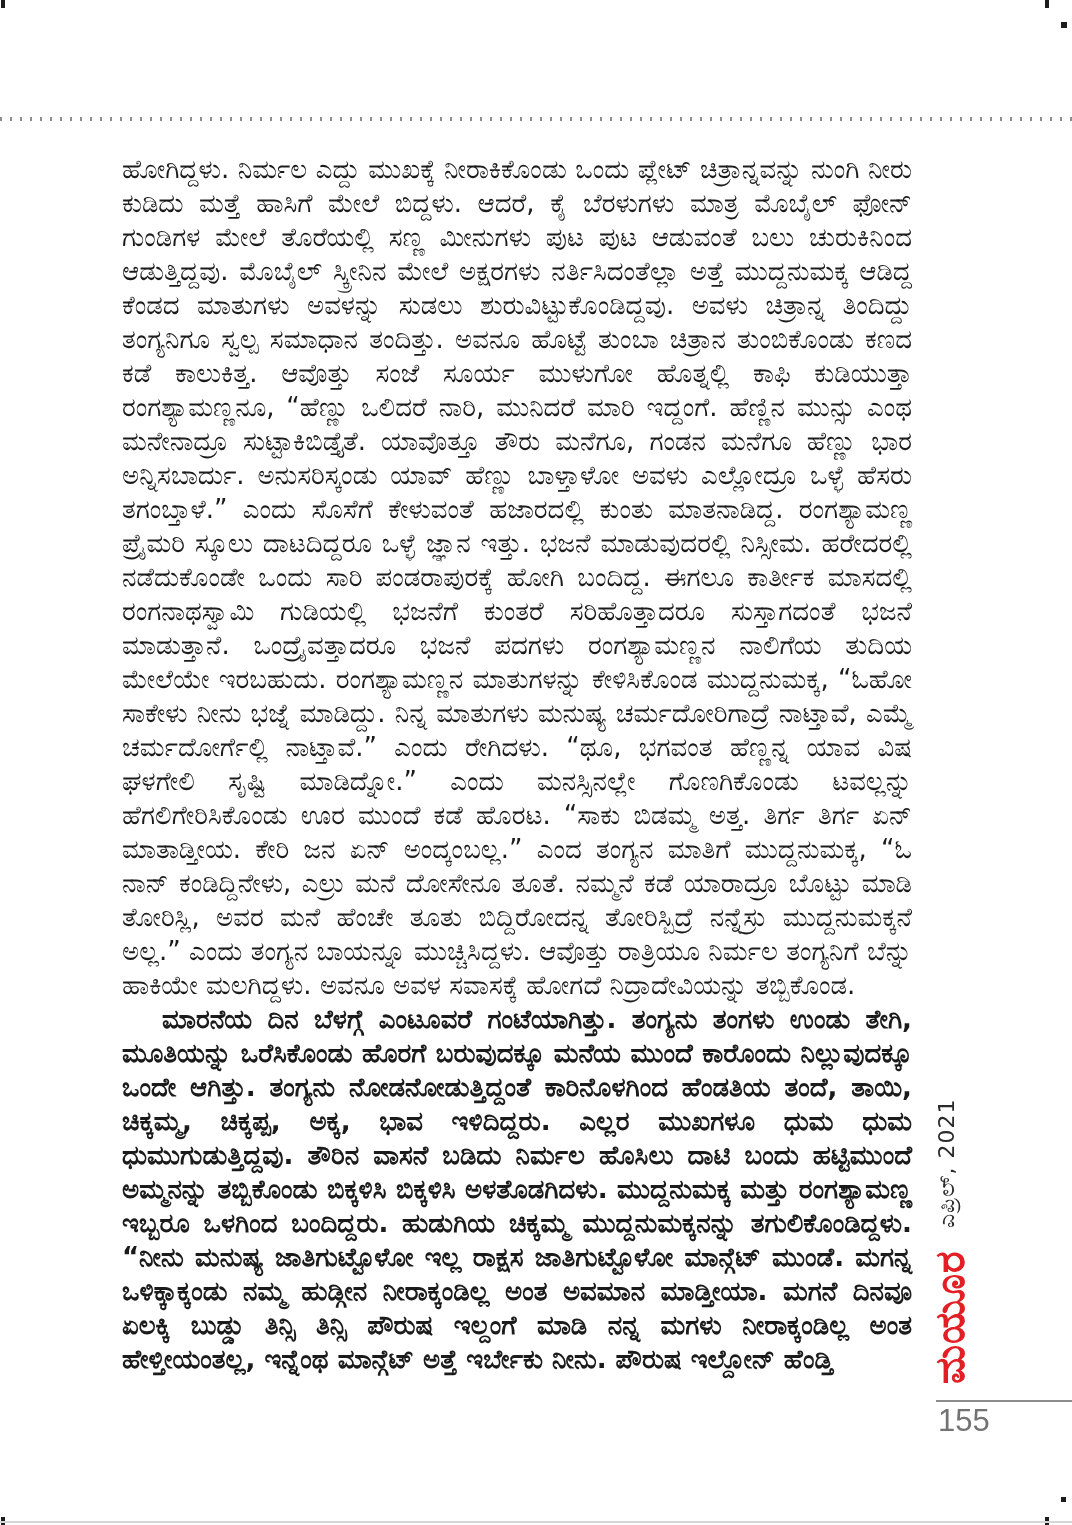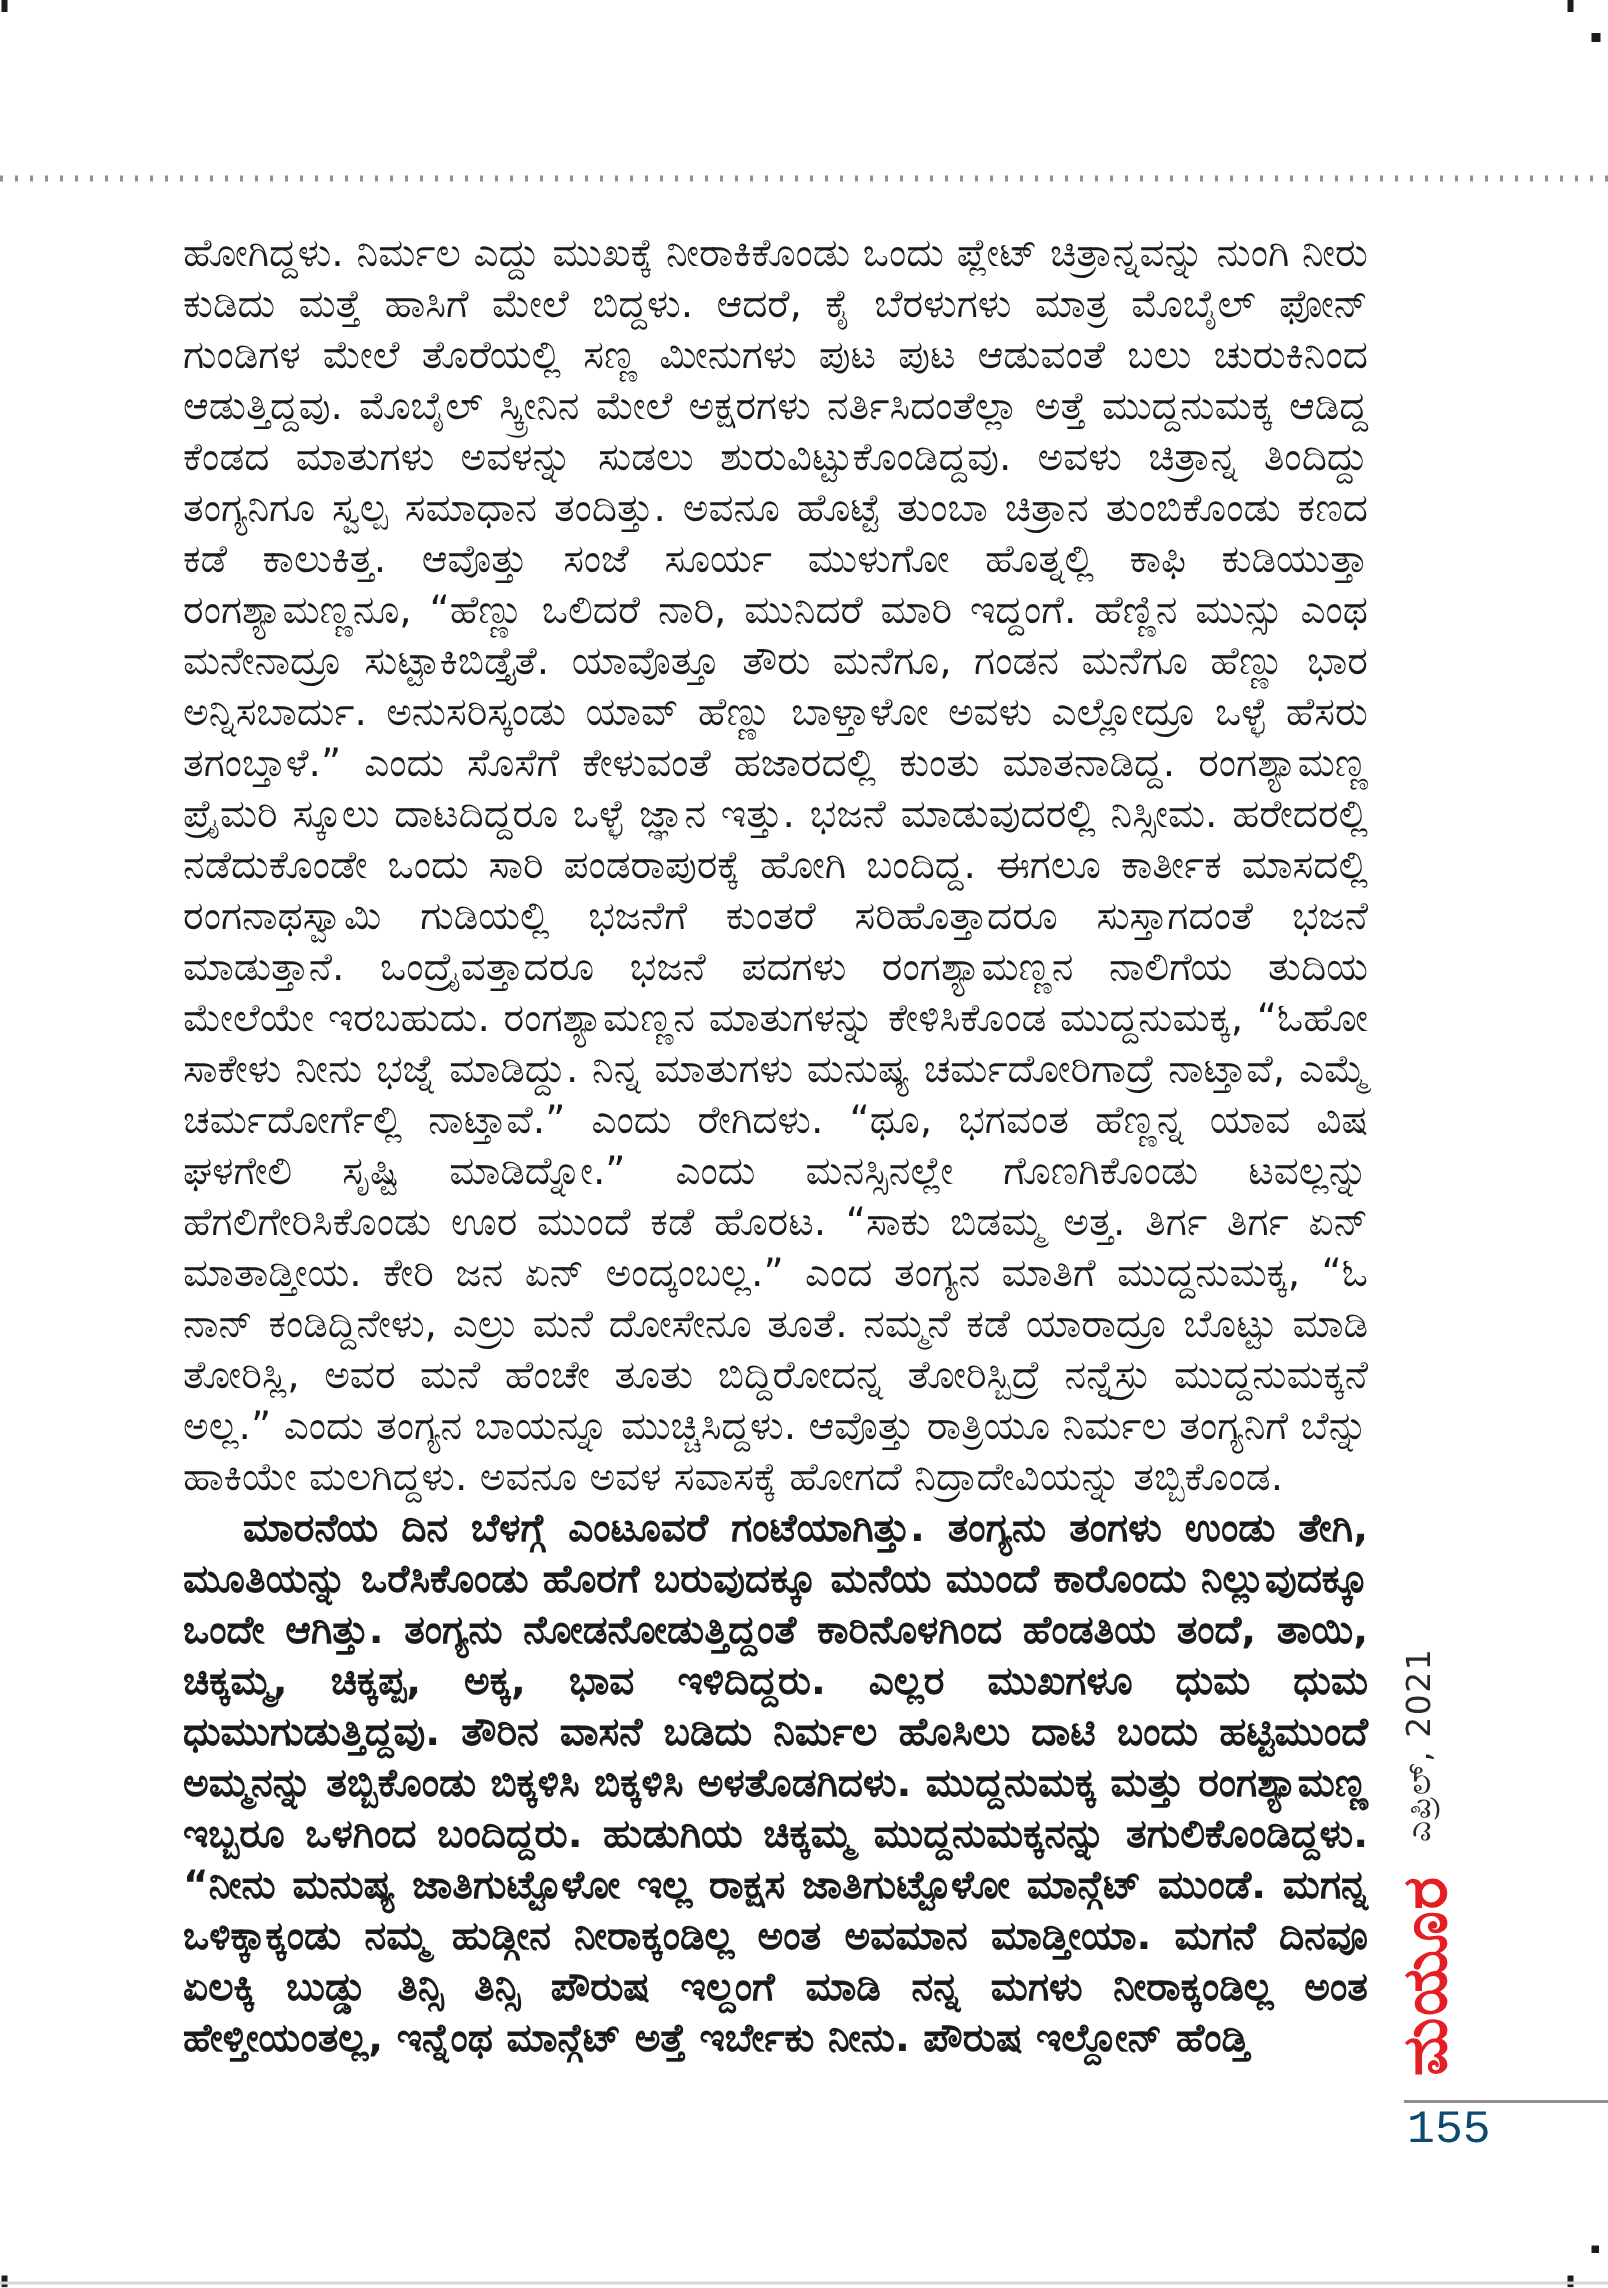--- a/index.html
+++ b/index.html
@@ -81,23 +81,23 @@
     left: 936px;
     top: 1400px;
     width: 136px;
     height: 2px;
     background: #8d8d8d;
   }
   .page-number {
     position: absolute;
     left: 938px;
     top: 1403px;
-    font-family: Liberation Mono, monospace;
+    font-family: Liberation Sans, sans-serif;
     font-size: 31px;
-    color: #0c4a6e;
+    color: #737373;
   }
 </style>
 </head>
 <body>
 
 <div class="page">
 
   <div class="mark tl"></div>
   <div class="mark tr"></div>
   <div class="mark sq-top"></div>

